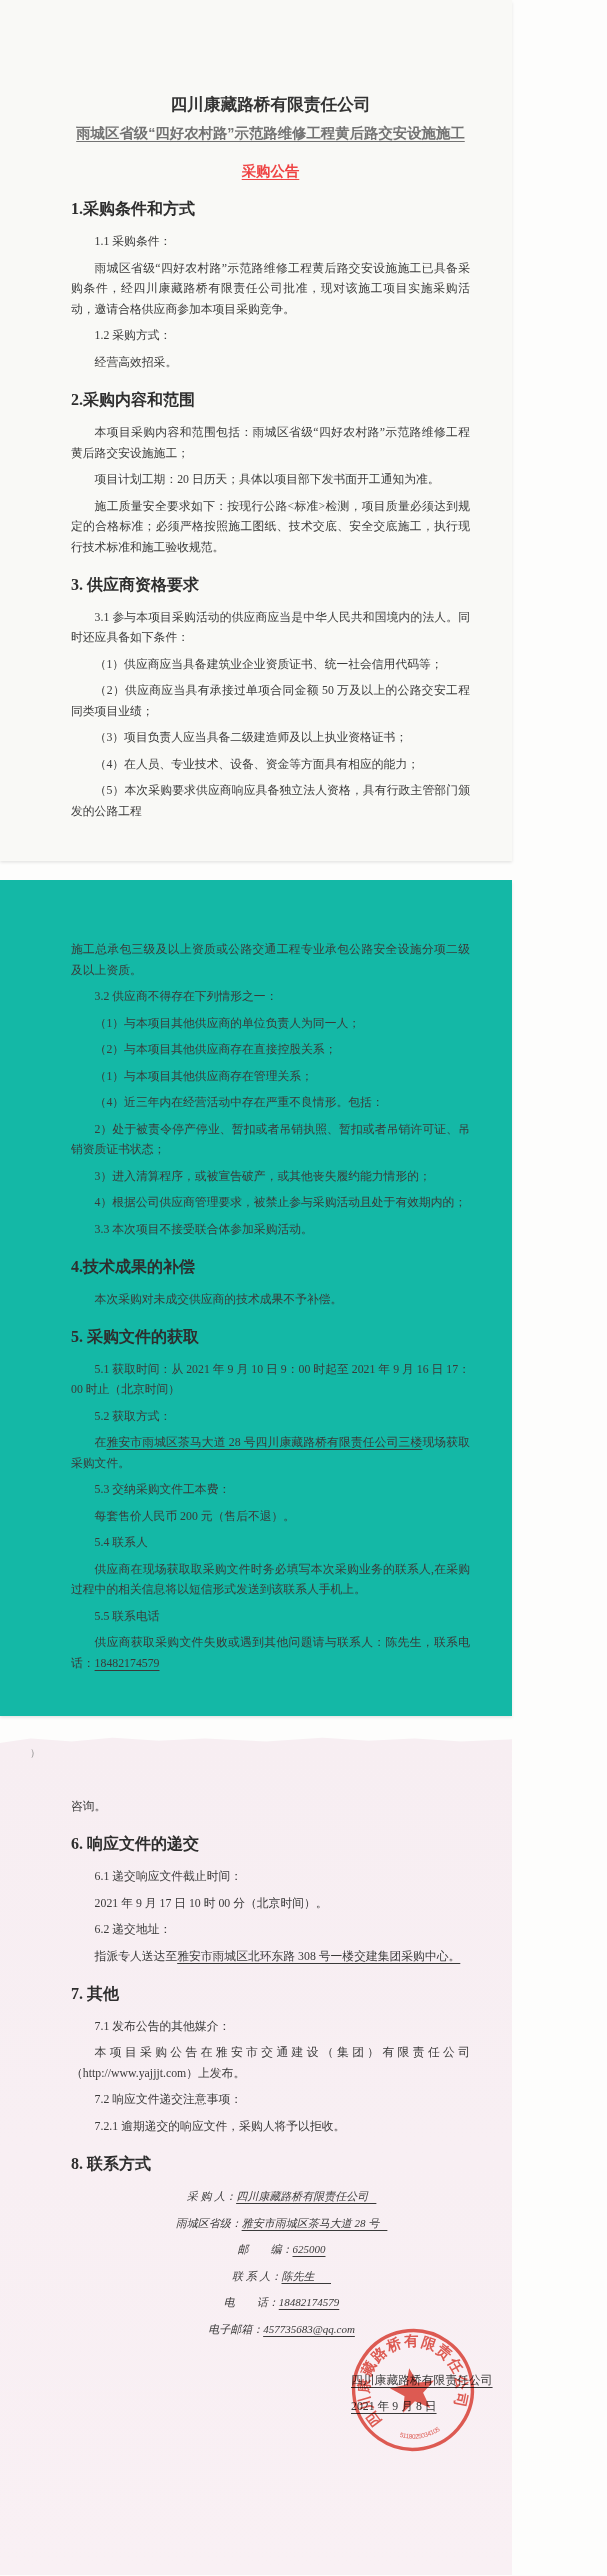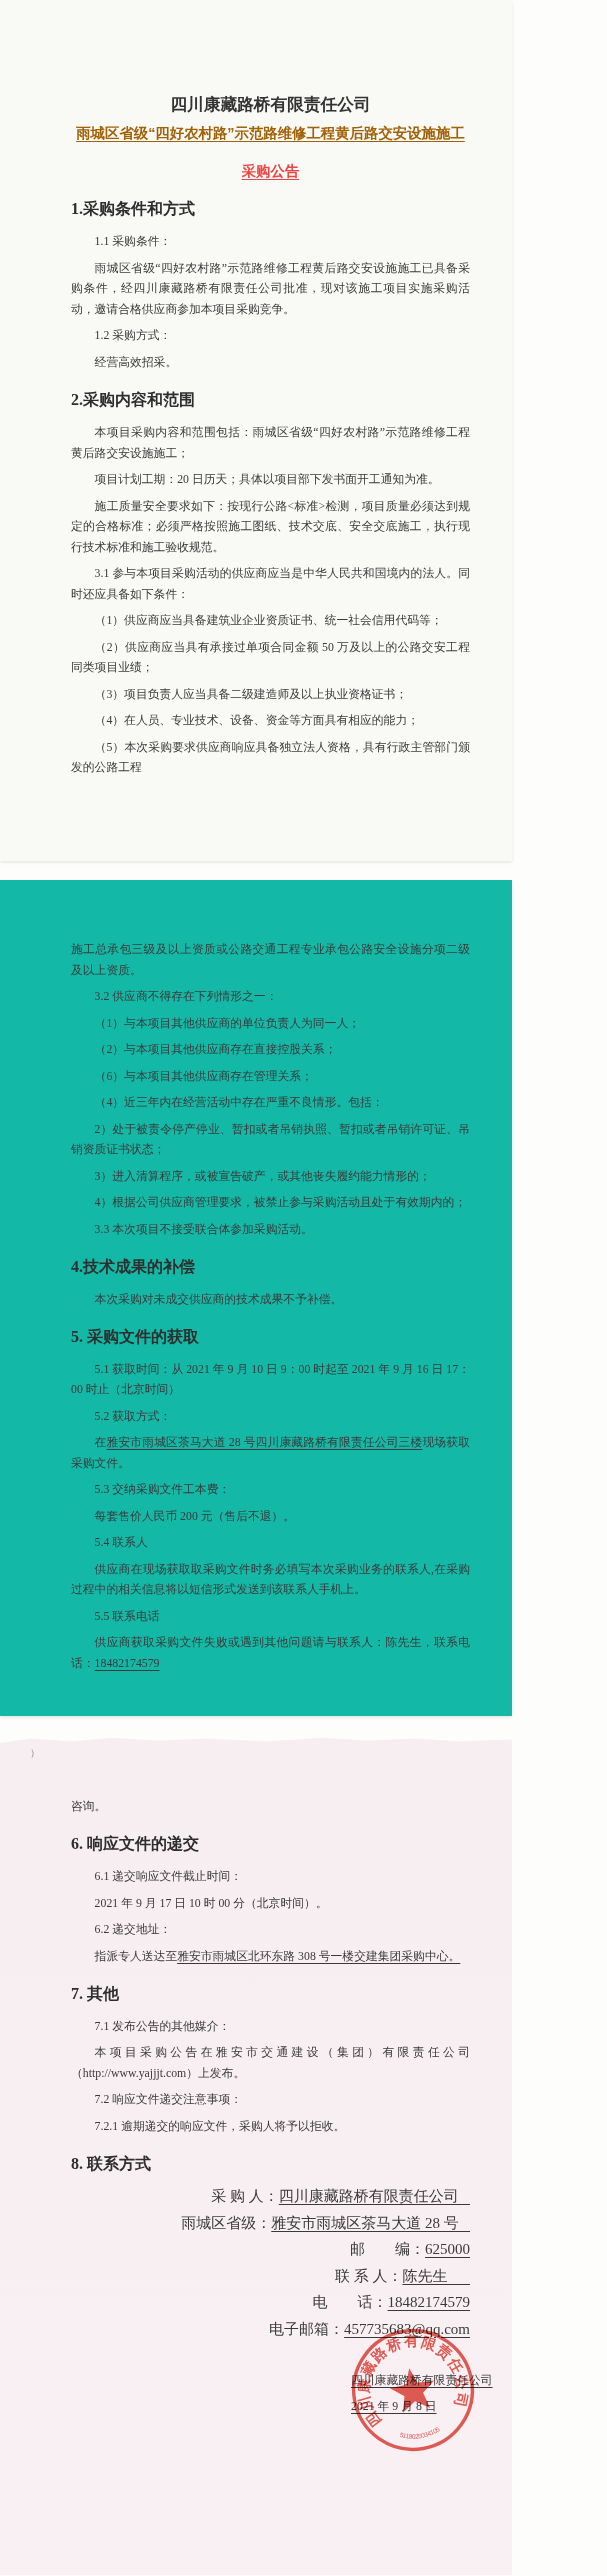--- a/index.html
+++ b/index.html
@@ -8,29 +8,29 @@
         box-shadow:0 1.5px 3px rgba(0,0,0,.10);}
   .page-1{height:861px;background:#f9f9f6;padding:93px 42px 0 71px;}
   .page-2{height:836px;background:#14b8a6;padding:59px 42px 0 71px;margin-top:19px;}
   .page-3{height:838px;background:linear-gradient(180deg,#f7eef2,#f9f0f4);
           padding:59px 42px 0 71px;margin-top:21px;
           clip-path:polygon(0 6px,6% 1.5px,14% 4.6px,22% 0.8px,31% 3.8px,40% 1.5px,52% 4.6px,63% 0.8px,72% 3.8px,81% 1.5px,90% 4.6px,100% 2.3px,100% 100%,0 100%);}
   .blk{margin:0;}
   .title{font-family:"Liberation Sans","DejaVu Sans",sans-serif;font-weight:700;
          font-size:16.7px;line-height:23px;text-align:center;color:#333;margin:0 0 6.8px;}
   .sub{font-family:"Liberation Sans","DejaVu Sans",sans-serif;font-weight:700;
-       font-size:14.4px;line-height:20.5px;text-align:center;color:#a16207;margin:0 0 10.6px;}
+       font-size:14.4px;line-height:20.5px;text-align:center;color:#737373;margin:0 0 10.6px;}
   .sub2{font-family:"Liberation Sans","DejaVu Sans",sans-serif;font-weight:700;
         font-size:14.4px;line-height:20.5px;text-align:center;color:#ef4444;margin:18px 0 12px;}
   .h{font-family:Liberation Serif, serif;font-weight:700;
      font-size:16px;line-height:21px;color:#2e2e2e;margin:16.7px 0 12px;}
   .p{font-size:11.8px;line-height:20.5px;margin:0 0 6px;text-indent:2em;text-align:justify;}
   .p.noindent{text-indent:0;}
-  .c{font-size:15px;line-height:20.5px;margin:0 0 6px;text-indent:2em;
-     text-align:right;white-space:pre-wrap;}
+  .c{font-size:11px;line-height:20.5px;margin:0 0 6px;text-indent:2em;
+     text-align:center;white-space:pre-wrap;font-style:italic;}
   .u{text-decoration:underline;text-underline-offset:3px;text-decoration-thickness:0.9px;}
   .signature{position:absolute;left:351px;top:630px;width:212px;font-size:11.8px;
              line-height:26px;color:#3a3a3a;}
   .stamp{position:absolute;left:343px;top:583px;width:140px;height:140px;
          mix-blend-mode:multiply;opacity:.88;}
   .stray{position:absolute;left:30px;top:9px;font-size:10px;color:#8a8a8a;}
 </style>
 </head>
 <body>
 
@@ -40,34 +40,35 @@
     <div class="blk sub2"><span class="u">采购公告</span></div>
     <div class="blk h"><span>1.采购条件和方式</span></div>
     <div class="blk p"><span>1.1 采购条件：</span></div>
     <div class="blk p"><span>雨城区省级“四好农村路”示范路维修工程黄后路交安设施施工已具备采购条件，经四川康藏路桥有限责任公司批准，现对该施工项目实施采购活动，邀请合格供应商参加本项目采购竞争。</span></div>
     <div class="blk p"><span>1.2 采购方式：</span></div>
     <div class="blk p"><span>经营高效招采。</span></div>
     <div class="blk h"><span>2.采购内容和范围</span></div>
     <div class="blk p"><span>本项目采购内容和范围包括：雨城区省级“四好农村路”示范路维修工程黄后路交安设施施工；</span></div>
     <div class="blk p"><span>项目计划工期：20 日历天；具体以项目部下发书面开工通知为准。</span></div>
     <div class="blk p"><span>施工质量安全要求如下：按现行公路&lt;标准&gt;检测，项目质量必须达到规定的合格标准；必须严格按照施工图纸、技术交底、安全交底施工，执行现行技术标准和施工验收规范。</span></div>
+    <div class="blk h"><span>3. 供应商资格要求</span></div>
     <div class="blk p"><span>3.1 参与本项目采购活动的供应商应当是中华人民共和国境内的法人。同时还应具备如下条件：</span></div>
     <div class="blk p"><span>（1）供应商应当具备建筑业企业资质证书、统一社会信用代码等；</span></div>
     <div class="blk p"><span>（2）供应商应当具有承接过单项合同金额 50 万及以上的公路交安工程同类项目业绩；</span></div>
     <div class="blk p"><span>（3）项目负责人应当具备二级建造师及以上执业资格证书；</span></div>
     <div class="blk p"><span>（4）在人员、专业技术、设备、资金等方面具有相应的能力；</span></div>
     <div class="blk p"><span>（5）本次采购要求供应商响应具备独立法人资格，具有行政主管部门颁发的公路工程</span></div>
   </div>
 
 <div class="page page-2">
     <div class="blk p noindent"><span>施工总承包三级及以上资质或公路交通工程专业承包公路安全设施分项二级及以上资质。</span></div>
     <div class="blk p"><span>3.2 供应商不得存在下列情形之一：</span></div>
     <div class="blk p"><span>（1）与本项目其他供应商的单位负责人为同一人；</span></div>
     <div class="blk p"><span>（2）与本项目其他供应商存在直接控股关系；</span></div>
-    <div class="blk p"><span>（6）与本项目其他供应商存在管理关系；</span></div>
+    <div class="blk p"><span>（1）与本项目其他供应商存在管理关系；</span></div>
     <div class="blk p"><span>（4）近三年内在经营活动中存在严重不良情形。包括：</span></div>
     <div class="blk p"><span>2）处于被责令停产停业、暂扣或者吊销执照、暂扣或者吊销许可证、吊销资质证书状态；</span></div>
     <div class="blk p"><span>3）进入清算程序，或被宣告破产，或其他丧失履约能力情形的；</span></div>
     <div class="blk p"><span>4）根据公司供应商管理要求，被禁止参与采购活动且处于有效期内的；</span></div>
     <div class="blk p"><span>3.3 本次项目不接受联合体参加采购活动。</span></div>
     <div class="blk h"><span>4.技术成果的补偿</span></div>
     <div class="blk p"><span>本次采购对未成交供应商的技术成果不予补偿。</span></div>
     <div class="blk h"><span>5. 采购文件的获取</span></div>
     <div class="blk p"><span>5.1 获取时间：从 2021 年 9 月 10 日 9：00 时起至 2021 年 9 月 16 日 17：00 时止（北京时间）</span></div>
     <div class="blk p"><span>5.2 获取方式：</span></div>

